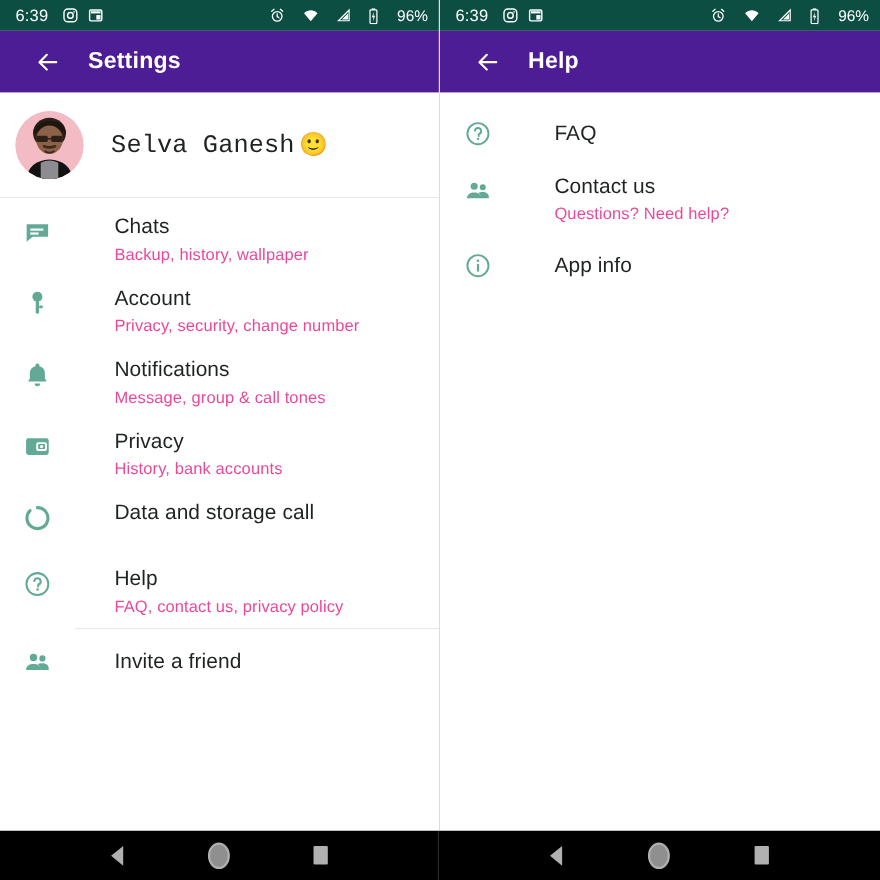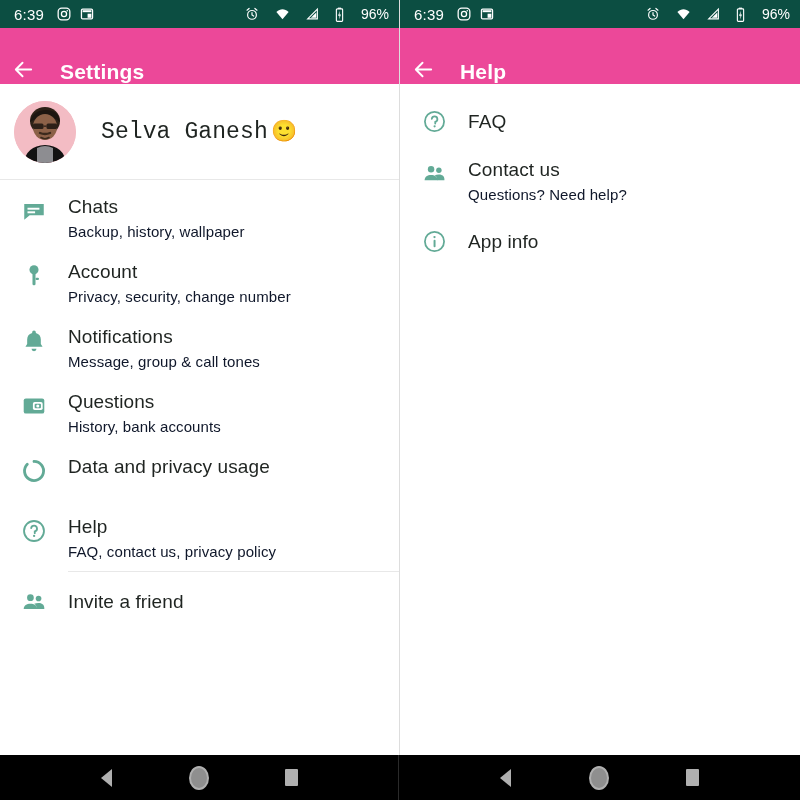--- a/index.html
+++ b/index.html
@@ -68,24 +68,24 @@
     font-size: 14px;
     color: #ffffff;
     margin-left: 1px;
     line-height: 1;
   }
   .ic { display: block; }
 
   
   .appbar {
     height: 56px;
-    background: #ec4899;
-    display: flex;
-    align-items: flex-end;
-    padding-left: 8px;
+    background: #4c1d95;
+    display: flex;
+    align-items: center;
+    padding-left: 28px;
     box-sizing: border-box;
   }
   .appbar-back {
     width: 30px;
     height: 30px;
     display: flex;
     align-items: center;
     justify-content: center;
     margin-right: 22px;
     cursor: pointer;
@@ -139,41 +139,42 @@
 
   
   .list { padding-top: 6px; }
   .row {
     display: flex;
     align-items: flex-start;
     min-height: 60px;
     padding: 9px 16px 9px 0;
     box-sizing: border-box;
     cursor: pointer;
+    gap: 36px;
   }
   .row-icon {
     width: 68px;
     flex: 0 0 68px;
     display: flex;
     align-items: flex-start;
     justify-content: center;
     padding-top: 3px;
     box-sizing: border-box;
   }
   .row-icon.centered { align-items: center; padding-top: 0; }
   .row-text { display: flex; flex-direction: column; justify-content: center; }
   .row-title {
     font-size: 19px;
     color: #1f2421;
     line-height: 24px;
     letter-spacing: .1px;
   }
   .row-sub {
     font-size: 15px;
-    color: #0f172a;
+    color: #ec4899;
     line-height: 21px;
     margin-top: 2px;
     letter-spacing: .1px;
   }
   .row.no-sub { align-items: center; }
   .row.no-sub .row-icon { align-items: center; padding-top: 0; }
 
   
   .rows-help { padding-top: 10px; }
   .rows-help .row { min-height: 55px; }
@@ -361,33 +362,33 @@
         <div class="row">
           <span class="row-icon">
             <svg width="26" height="26" viewBox="0 0 24 24">
                 <rect x="2.5" y="5" width="19" height="14" rx="2" fill="#62aa96"></rect>
                 <rect x="11" y="8.3" width="9" height="7.4" rx="1.6" fill="#ffffff"></rect>
                 <rect x="12.6" y="9.9" width="5.8" height="4.2" rx="1" fill="#62aa96"></rect>
                 <circle cx="15.5" cy="12" r="1.4" fill="#ffffff"></circle>
               </svg>
           </span>
           <span class="row-text">
-            <span class="row-title">Questions</span>
+            <span class="row-title">Privacy</span>
             <span class="row-sub">History, bank accounts</span>
           </span>
         </div>
 
         <div class="row">
           <span class="row-icon">
             <svg width="26" height="26" viewBox="0 0 24 24">
                 <path d="M12 3.2 a8.8 8.8 0 1 1 -6.2 2.6" stroke="#62aa96" stroke-width="2.6" fill="none" stroke-linecap="round"></path>
               </svg>
           </span>
           <span class="row-text">
-            <span class="row-title">Data and privacy usage</span>
+            <span class="row-title">Data and storage call</span>
           </span>
         </div>
 
         <div class="row">
           <span class="row-icon">
             <svg width="26" height="26" viewBox="0 0 24 24">
                 <circle cx="12" cy="12" r="9.2" fill="none" stroke="#62aa96" stroke-width="1.7"></circle>
                 <path d="M9.4 9.4 a2.7 2.7 0 1 1 3.3 3 v1.6" stroke="#62aa96" stroke-width="1.7" fill="none" stroke-linecap="round"></path>
                 <circle cx="12.1" cy="16.6" r="1.05" fill="#62aa96"></circle>
               </svg>

